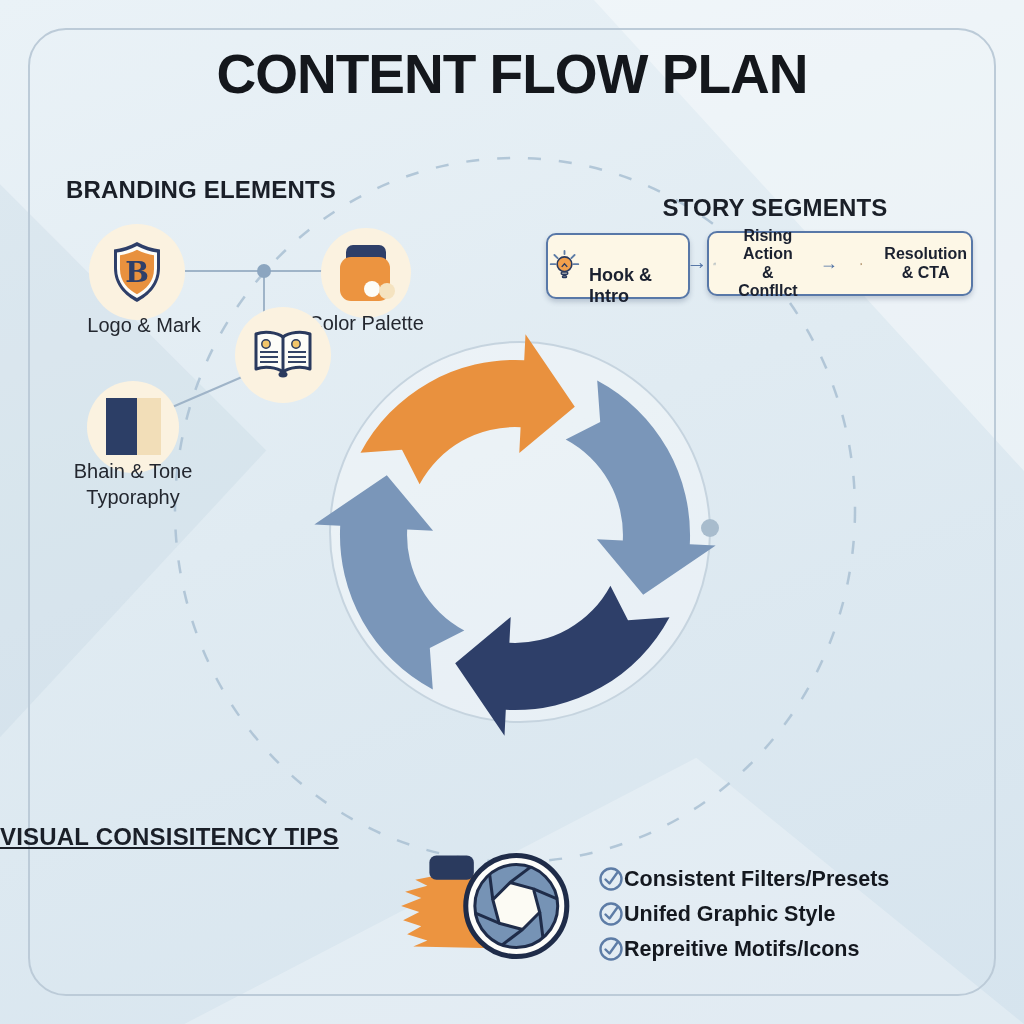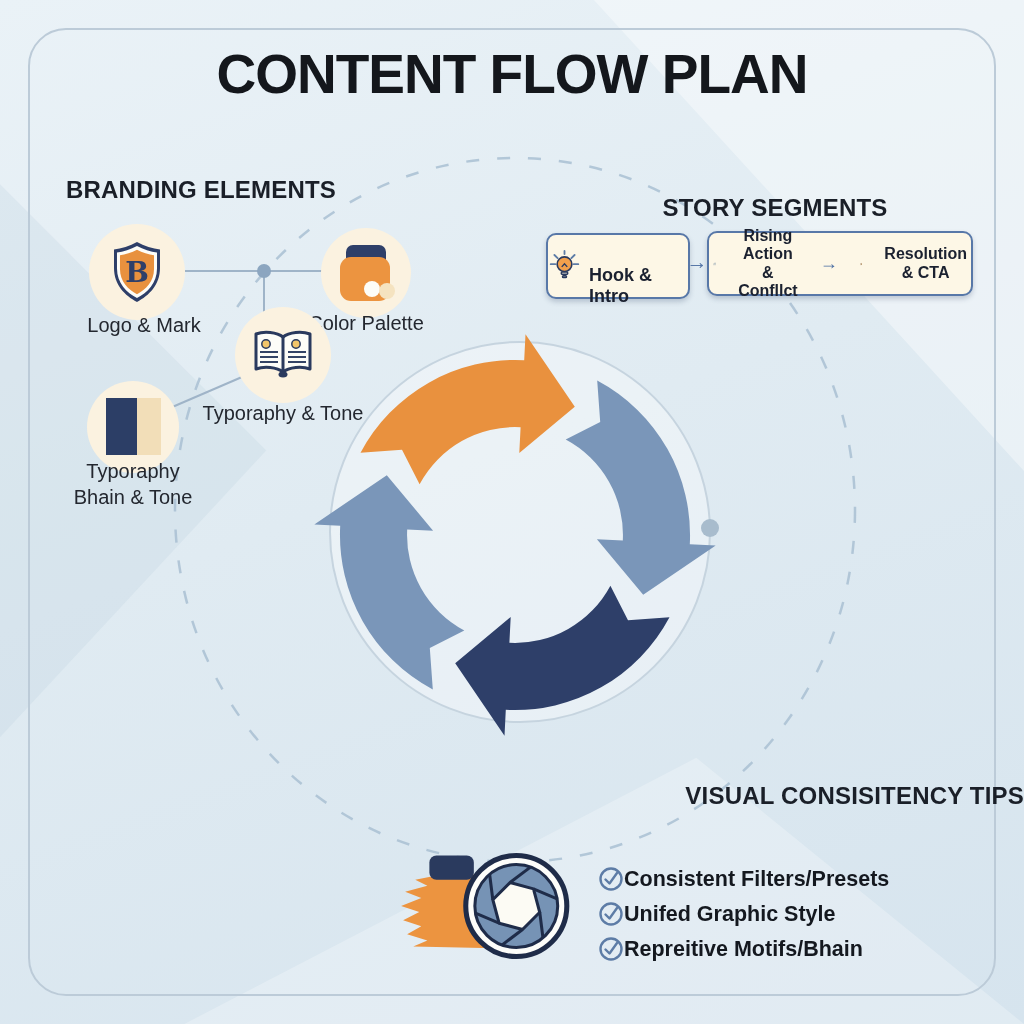--- a/index.html
+++ b/index.html
@@ -17,21 +17,21 @@
          border:2px solid var(--frame-border,#BCCBD8);border-radius:38px;pointer-events:none;}
 
   svg.layer{position:absolute;left:0;top:0;}
 
   .title{position:absolute;left:0;top:42px;width:1024px;text-align:center;
          font-size:55px;font-weight:800;letter-spacing:-1px;color:#14171C;}
 
   .section-heading{position:absolute;font-size:24px;font-weight:800;color:var(--heading-text,#1A1F28);letter-spacing:0.2px;}
   .h-branding{left:66px;top:176px;}
   .h-story{left:630px;top:178px;width:290px;text-align:center;margin-top:16px;}
-  .h-tips{left:0;top:782px;width:1024px;text-align:right;}
+  .h-tips{left:0;top:823px;width:1024px;text-align:left;text-decoration:underline;}
 
   .icon-circle{position:absolute;border-radius:50%;background:var(--icon-circle-cream,#FBF2E0);
                display:flex;align-items:center;justify-content:center;}
   .c-shield{left:89px;top:224px;width:96px;height:96px;}
   .c-palette{left:321px;top:228px;width:90px;height:90px;}
   .c-book{left:235px;top:307px;width:96px;height:96px;}
   .c-swatch{left:87px;top:381px;width:92px;height:92px;}
 
   .item-label{position:absolute;width:220px;text-align:center;font-size:20px;font-weight:500;
               color:var(--label-text,#23272F);line-height:1.3;}
@@ -124,31 +124,30 @@
         <line x1="9" y1="24" x2="27" y2="24"></line>
           <line x1="9" y1="29" x2="27" y2="29"></line>
           <line x1="9" y1="34" x2="27" y2="34"></line>
         <line x1="37" y1="24" x2="55" y2="24"></line>
           <line x1="37" y1="29" x2="55" y2="29"></line>
           <line x1="37" y1="34" x2="55" y2="34"></line>
       </g>
       <ellipse cx="32" cy="46.5" rx="4.5" ry="3" fill="#2A3A5E"></ellipse>
     </svg>
   </div>
-  <div class="item-label l-book">Typoraphy &amp; Tone</div>
 
   <div class="icon-circle c-swatch">
     <svg width="62" height="60" viewBox="0 0 62 60">
       <rect x="4" y="1" width="31" height="57" fill="#2C3E66"></rect>
       <rect x="35" y="1" width="24" height="57" fill="#F2DEB8"></rect>
     </svg>
   </div>
   <div class="item-label l-swatch">
+    <div>Bhain &amp; Tone</div>
     <div>Typoraphy</div>
-    <div>Bhain &amp; Tone</div>
   </div>
 
   <div class="section-heading h-story">STORY SEGMENTS</div>
 
   <div class="flow-box b-hook">
     <svg width="36" height="36" viewBox="0 0 36 36">
       <g class="blue-stroke" stroke-width="2" stroke-linecap="round">
         <line x1="3" y1="16" x2="8" y2="16"></line>
           <line x1="28" y1="16" x2="33" y2="16"></line>
         <line x1="7" y1="6" x2="10.5" y2="9.5"></line>
@@ -229,17 +228,17 @@
         <circle cx="13" cy="13" r="10.5" fill="none" class="blue-stroke" stroke-width="2.4"></circle>
         <path d="M7.5 13.5 L11.5 17.5 L19 7" fill="none" class="blue-stroke" stroke-width="2.4" stroke-linecap="round" stroke-linejoin="round"></path>
       </svg>
       <span class="check-text">Unifed Graphic Style</span>
     </div>
     <div class="check-row">
       <svg width="26" height="26" viewBox="0 0 26 26">
         <circle cx="13" cy="13" r="10.5" fill="none" class="blue-stroke" stroke-width="2.4"></circle>
         <path d="M7.5 13.5 L11.5 17.5 L19 7" fill="none" class="blue-stroke" stroke-width="2.4" stroke-linecap="round" stroke-linejoin="round"></path>
       </svg>
-      <span class="check-text">Repreitive Motifs/Bhain</span>
+      <span class="check-text">Repreitive Motifs/Icons</span>
     </div>
   </div>
 
 </div>
 
 </body></html>

